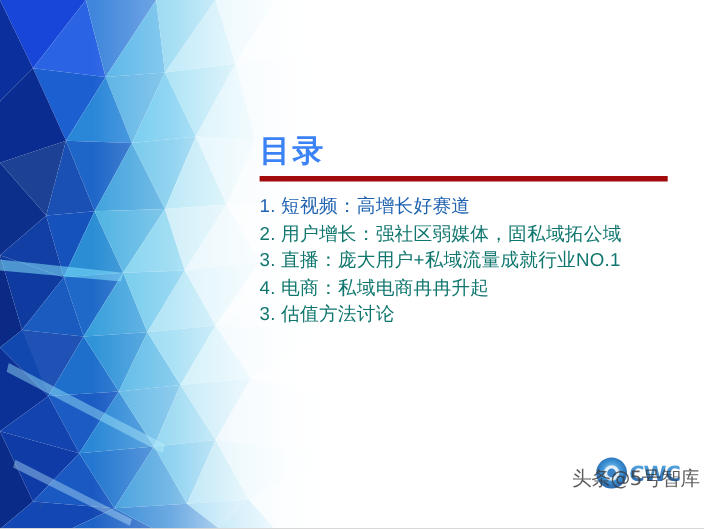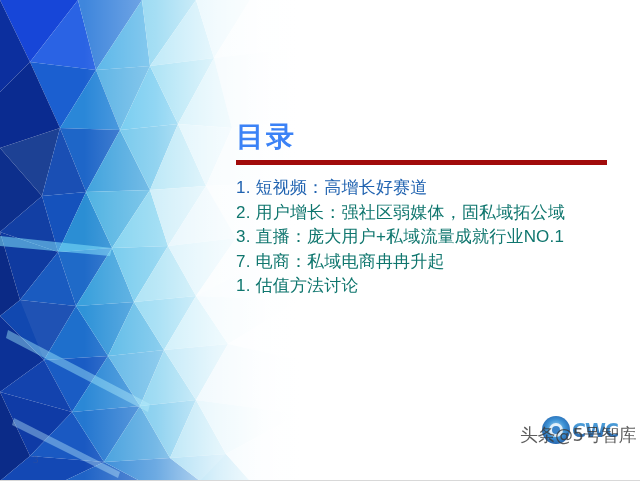--- a/index.html
+++ b/index.html
@@ -225,22 +225,22 @@
 
   <div id="title-block">
     <div id="page-title">目录</div>
     <div id="title-rule"></div>
   </div>
 
   <div id="toc-list">
     <div class="toc-item active">1. 短视频：高增长好赛道</div>
     <div class="toc-item">2. 用户增长：强社区弱媒体，固私域拓公域</div>
     <div class="toc-item">3. 直播：庞大用户+私域流量成就行业NO.1</div>
-    <div class="toc-item">7. 电商：私域电商冉冉升起</div>
-    <div class="toc-item">1. 估值方法讨论</div>
+    <div class="toc-item">4. 电商：私域电商冉冉升起</div>
+    <div class="toc-item">3. 估值方法讨论</div>
   </div>
 
   <div id="watermark">
     <svg id="watermark-logo" viewBox="0 0 136 36" preserveAspectRatio="none">
       <defs>
         <radialGradient id="wmg" cx="50%" cy="45%" r="60%">
           <stop offset="0%" stop-color="#9fd8f5"></stop>
           <stop offset="55%" stop-color="#2a86d0"></stop>
           <stop offset="100%" stop-color="#0f4f9e"></stop>
         </radialGradient>

